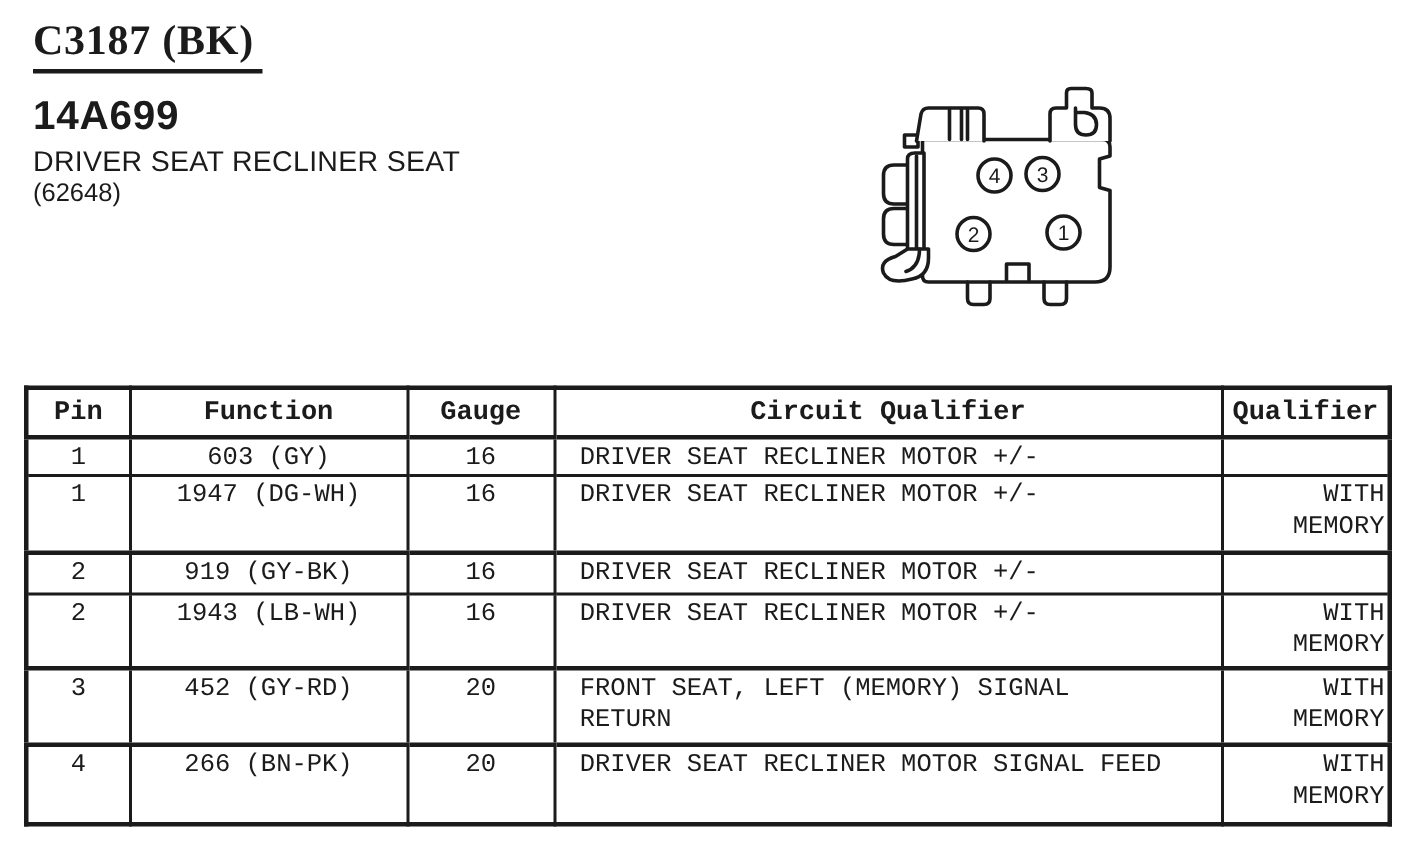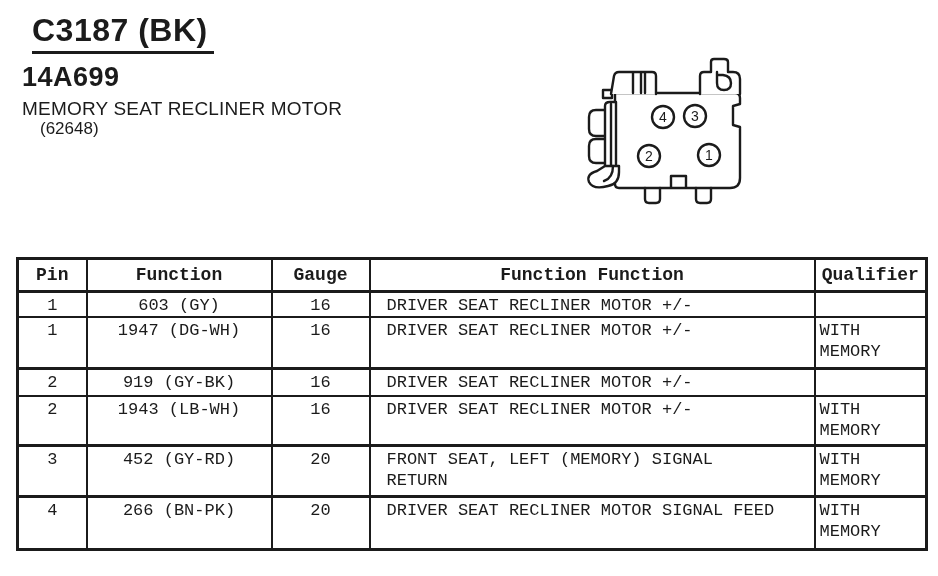--- a/index.html
+++ b/index.html
@@ -6,36 +6,37 @@
   html,body { width:938px; height:576px; }
   body {
     position:relative;
     background:#ffffff;
     color:#1b1b1b;
     font-family:"Liberation Sans", sans-serif;
     overflow:hidden;
   }
   
   .doc-title {
-    position:absolute; left:32px; top:12px;
-    font-size:32px; font-weight:bold; letter-spacing:.5px;
+    position:absolute; left:22px; top:12px;
+    font-size:28px; font-weight:bold; letter-spacing:.5px;
     display:inline-block;
     border-bottom:3px solid #1b1b1b;
     padding:0 6px 2px 0;
+    font-family:Liberation Serif, serif;
   }
   .part-no {
     position:absolute; left:22px; top:62px;
     font-size:27px; font-weight:bold; letter-spacing:.5px;
   }
   .desc {
     position:absolute; left:22px; top:98px;
     font-size:19px; letter-spacing:.2px;
   }
   .ref {
-    position:absolute; left:40px; top:119px;
+    position:absolute; left:22px; top:119px;
     font-size:17px;
   }
   
   .connector-art {
     position:absolute; left:583px; top:46px;
     width:180px; height:162px;
   }
   .connector-art svg { width:100%; height:100%; }
   .connector-art path, .connector-art rect, .connector-art circle, .connector-art line {
     stroke:#1b1b1b; stroke-width:2.4; fill:none;
@@ -62,29 +63,29 @@
     text-align:center; vertical-align:middle;
     border-bottom:3px solid #1b1b1b;
   }
   .pinout td {
     font-size:17px; line-height:21px;
     vertical-align:top; padding-top:2px;
     white-space:pre-line;
   }
   .pinout td.c-pin, .pinout td.c-circuit, .pinout td.c-gauge { text-align:center; }
   .pinout td.c-function { text-align:left; padding-left:16px; padding-right:2px; }
-  .pinout td.c-qualifier { text-align:left; padding-left:4px; padding-right:2px; }
+  .pinout td.c-qualifier { text-align:right; padding-left:4px; padding-right:2px; }
   .pinout tr.sep-thick td { border-top:3px solid #1b1b1b; }
 </style>
 </head>
 <body>
 
 <div class="doc-title">C3187 (BK)</div>
 <div class="part-no">14A699</div>
-<div class="desc">MEMORY SEAT RECLINER MOTOR</div>
+<div class="desc">DRIVER SEAT RECLINER SEAT</div>
 <div class="ref">(62648)</div>
 
 <div class="connector-art">
   <svg viewBox="0 0 180 162">
 
     <path class="solid" d="M 24 64 L 13 64 Q 6 64 6 71 L 6 83 Q 6 90 13 90 L 24 90"></path>
     <path class="solid" d="M 24 93 L 13 93 Q 6 93 6 100 L 6 110 Q 6 117 13 117 L 24 117"></path>
 
     <path class="solid" d="M 32 47 L 152 47 Q 157 47 157 52 L 157 58 L 150 60 L 150 79 L 157 81 L 157 132 Q 157 142 147 142 L 36 142 Q 32 142 32 138 Z"></path>
 
@@ -124,21 +125,21 @@
       <col style="width:185px">
       <col style="width:98px">
       <col style="width:445px">
       <col style="width:112px">
   </colgroup>
   <thead>
     <tr>
       <th>Pin</th>
       <th>Function</th>
       <th>Gauge</th>
-      <th>Function Function</th>
+      <th>Circuit Qualifier</th>
       <th>Qualifier</th>
     </tr>
   </thead>
   <tbody>
       <tr style="height: 24px;">
         <td class="c-pin">1</td>
         <td class="c-circuit">603 (GY)</td>
         <td class="c-gauge">16</td>
         <td class="c-function">DRIVER SEAT RECLINER MOTOR +/-</td>
         <td class="c-qualifier"></td>

